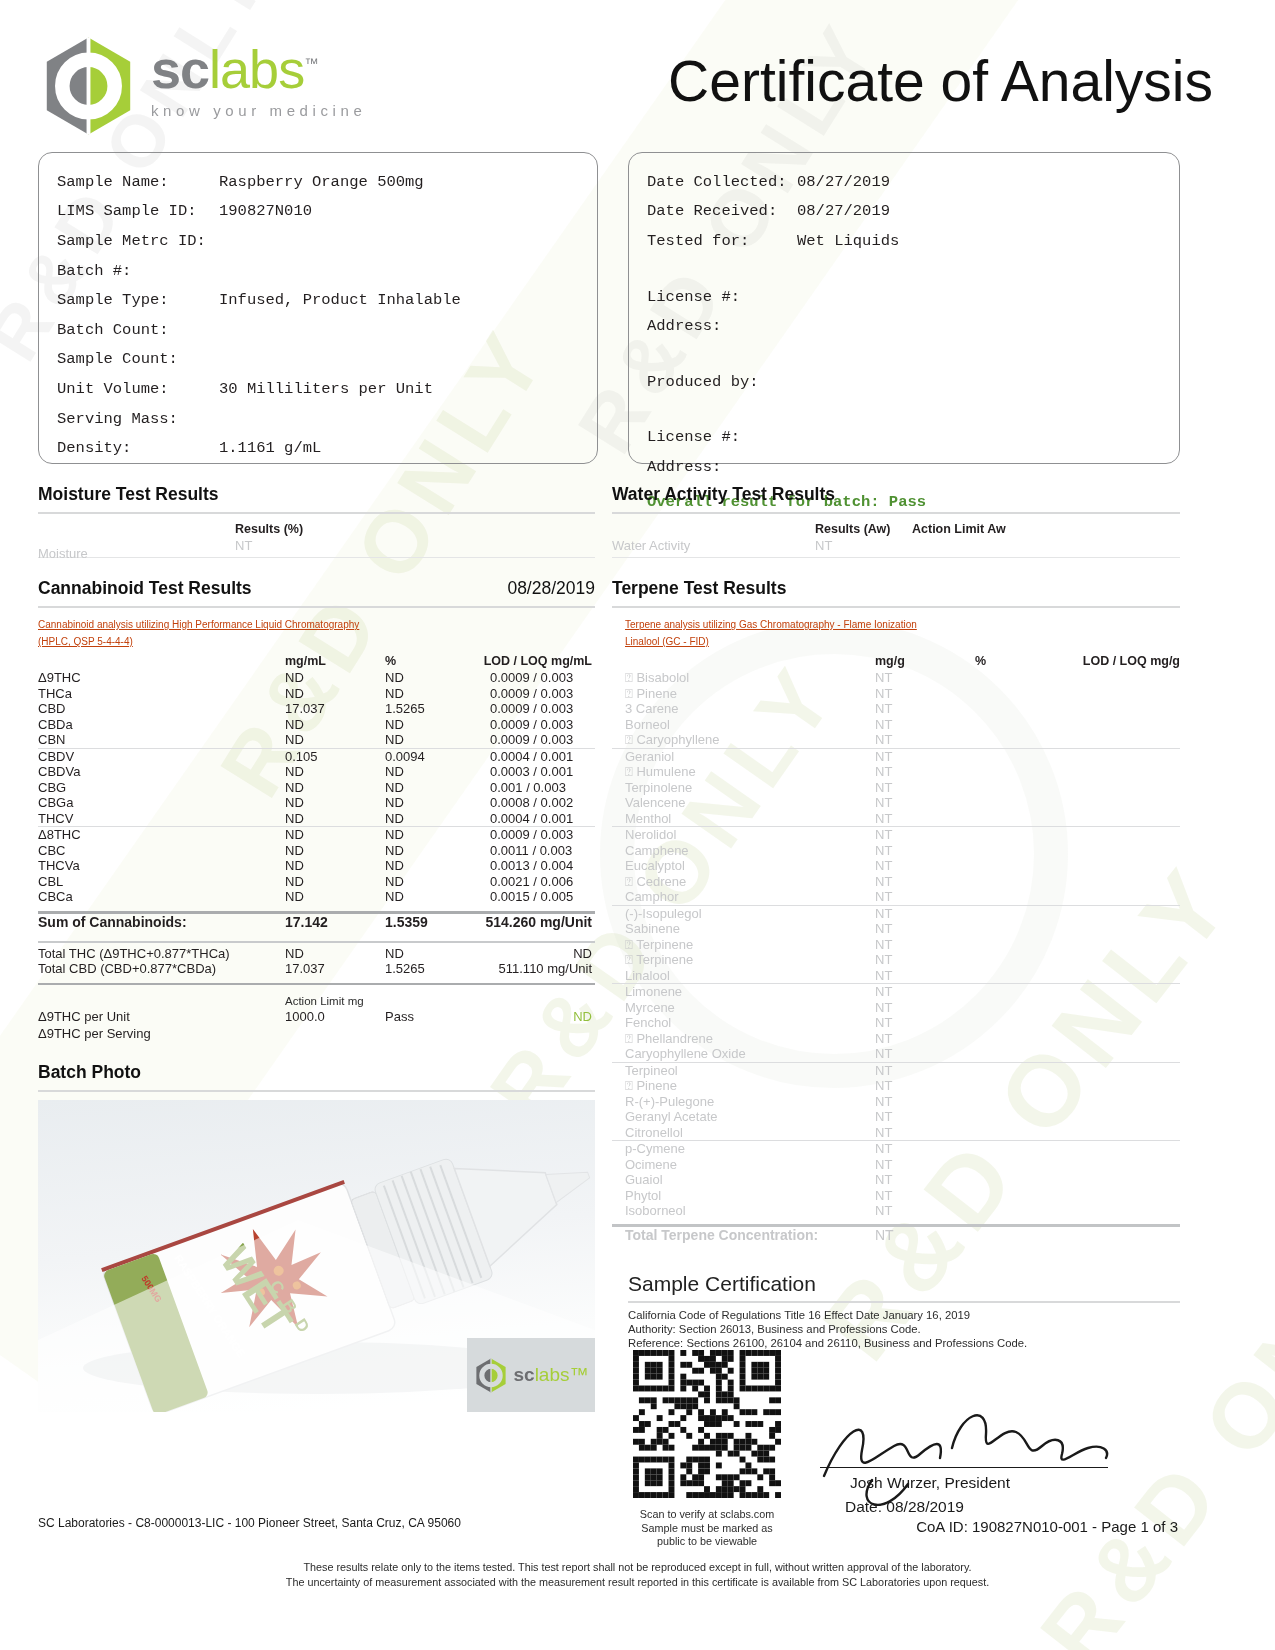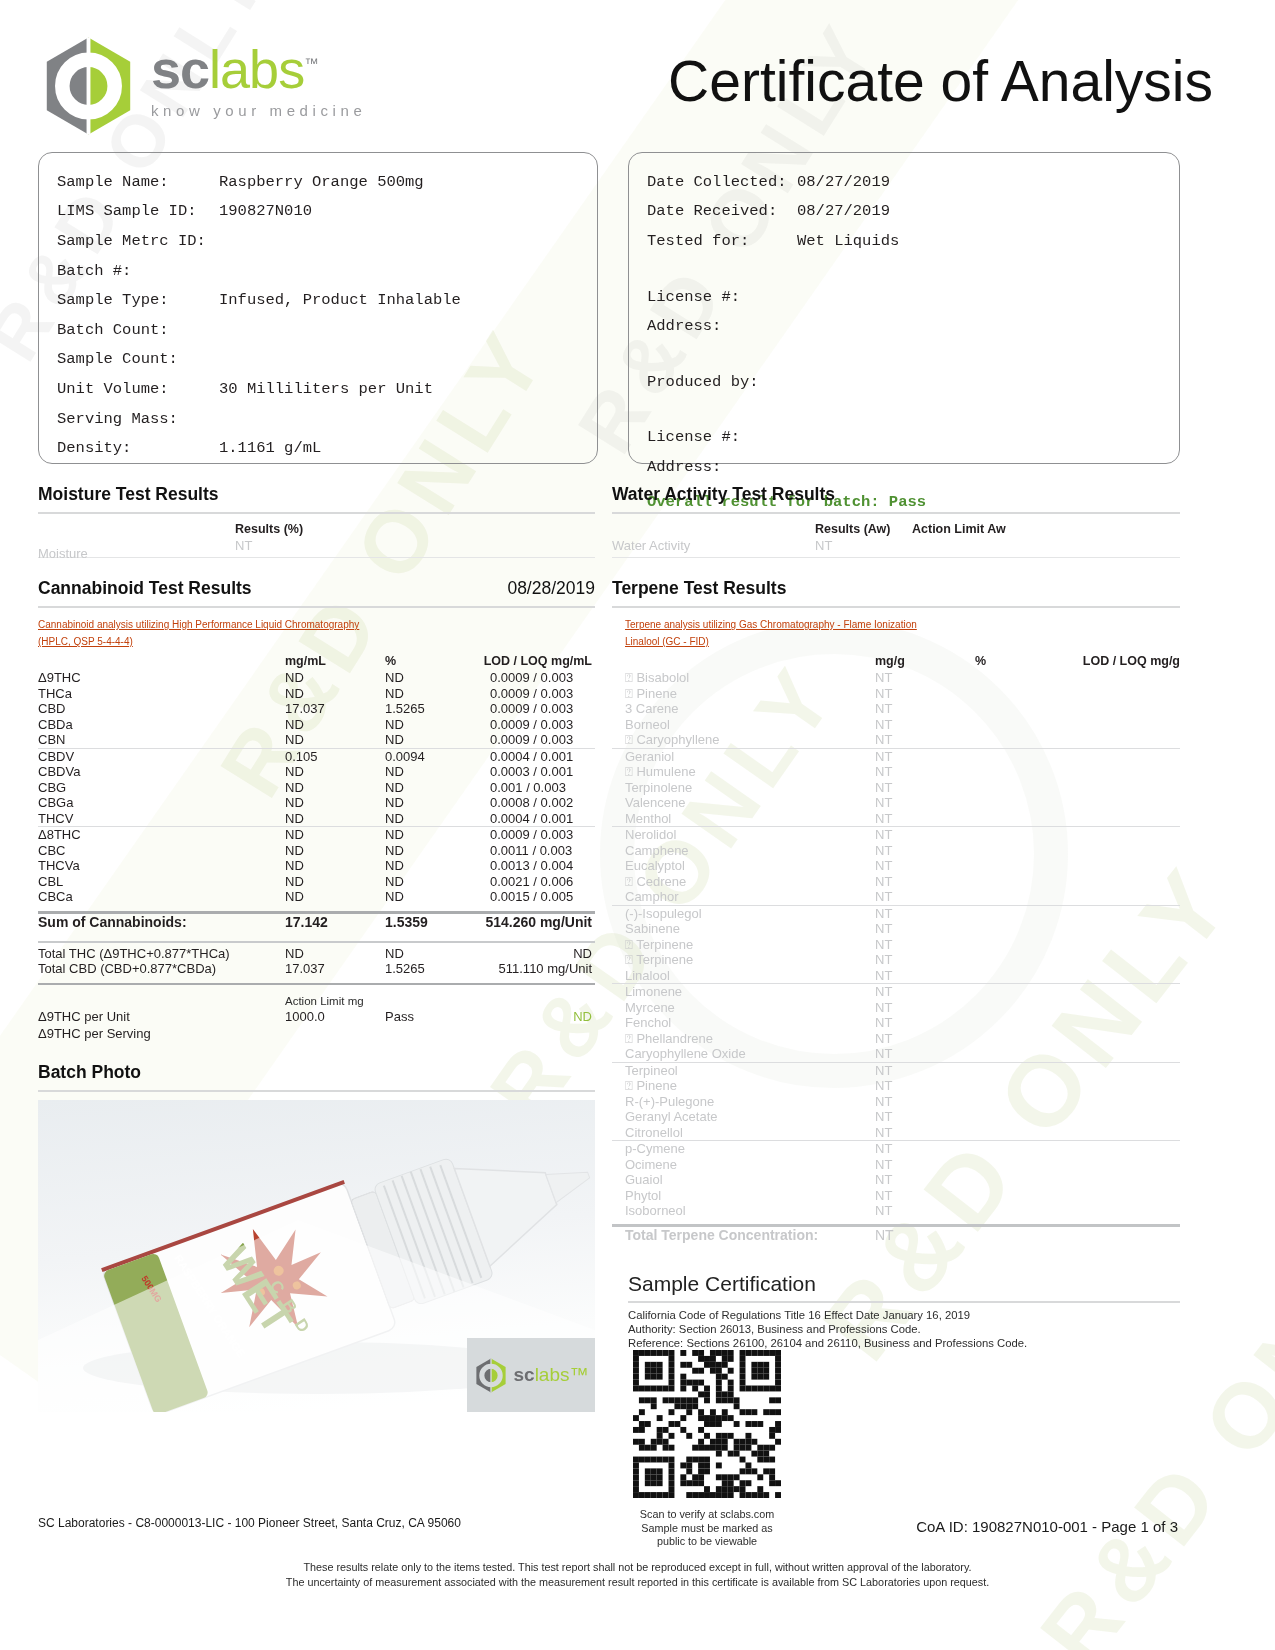--- a/index.html
+++ b/index.html
@@ -952,20 +952,32 @@
           <rect x="123.2" y="134.4" width="5.6" height="5.6"></rect>
           <rect x="134.4" y="134.4" width="5.6" height="5.6"></rect>
         </svg>
       <div class="qr-caption">
         <div>Scan to verify at sclabs.com</div>
         <div>Sample must be marked as</div>
         <div>public to be viewable</div>
       </div>
     </div>
 
+    <div class="sig-wrap">
+      <svg width="330" height="110" viewBox="0 0 330 110">
+        <g fill="none" stroke="#1a1a1a" stroke-width="2.4" stroke-linecap="round">
+          <path d="M12,80 C32,32 58,18 50,54 C45,80 64,60 82,50 C100,40 92,72 108,58 C122,46 132,42 128,62"></path>
+          <path d="M96,88 C72,122 42,110 60,84"></path>
+          <path d="M140,52 C148,18 176,6 174,38 C172,64 188,30 204,36 C218,42 214,64 230,50 C242,40 254,42 250,58 C246,72 262,56 276,52 C290,48 298,54 294,62"></path>
+        </g>
+      </svg>
+      <div class="sig-line"></div>
+      <div class="sig-name">Josh Wurzer, President</div>
+      <div class="sig-date">Date: 08/28/2019</div>
+    </div>
 
     <div class="foot-lab">SC Laboratories - C8-0000013-LIC - 100 Pioneer Street, Santa Cruz, CA 95060</div>
     <div class="foot-coa">CoA ID: 190827N010-001 - Page 1 of 3</div>
     <div class="disc">
       <div>These results relate only to the items tested. This test report shall not be reproduced except in full, without written approval of the laboratory.</div>
       <div>The uncertainty of measurement associated with the measurement result reported in this certificate is available from SC Laboratories upon request.</div>
     </div>
 
   </div>
 </div>

